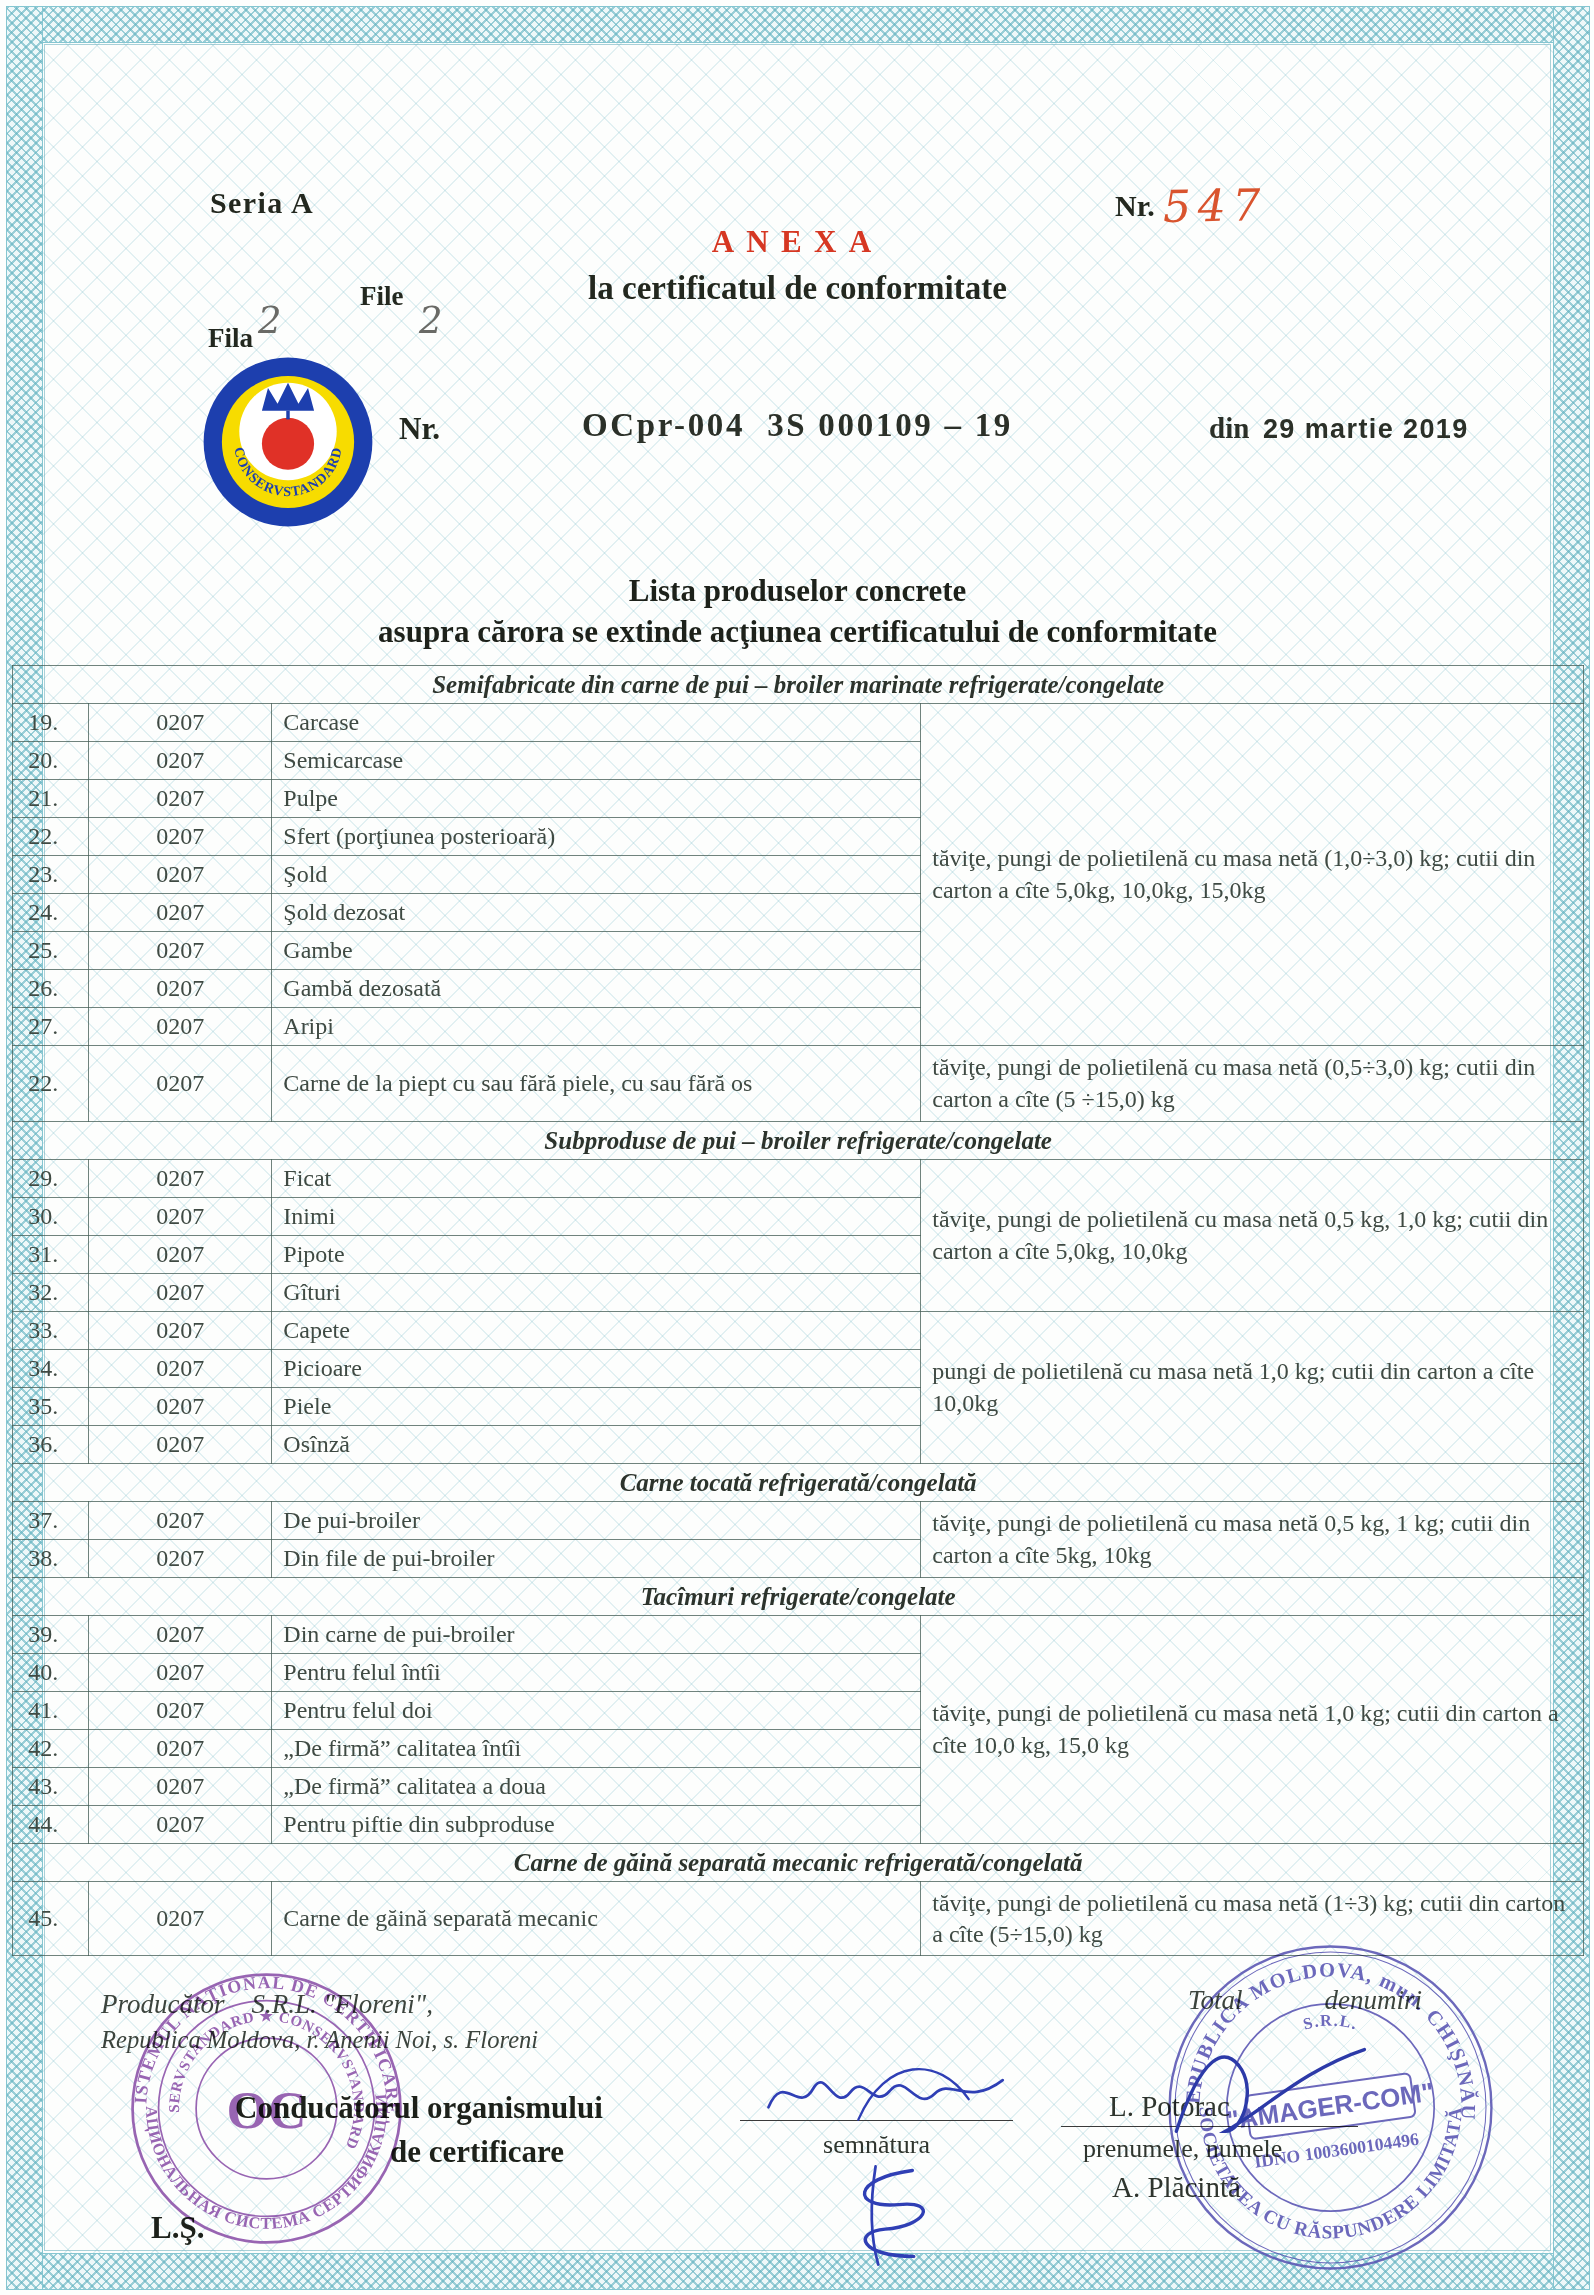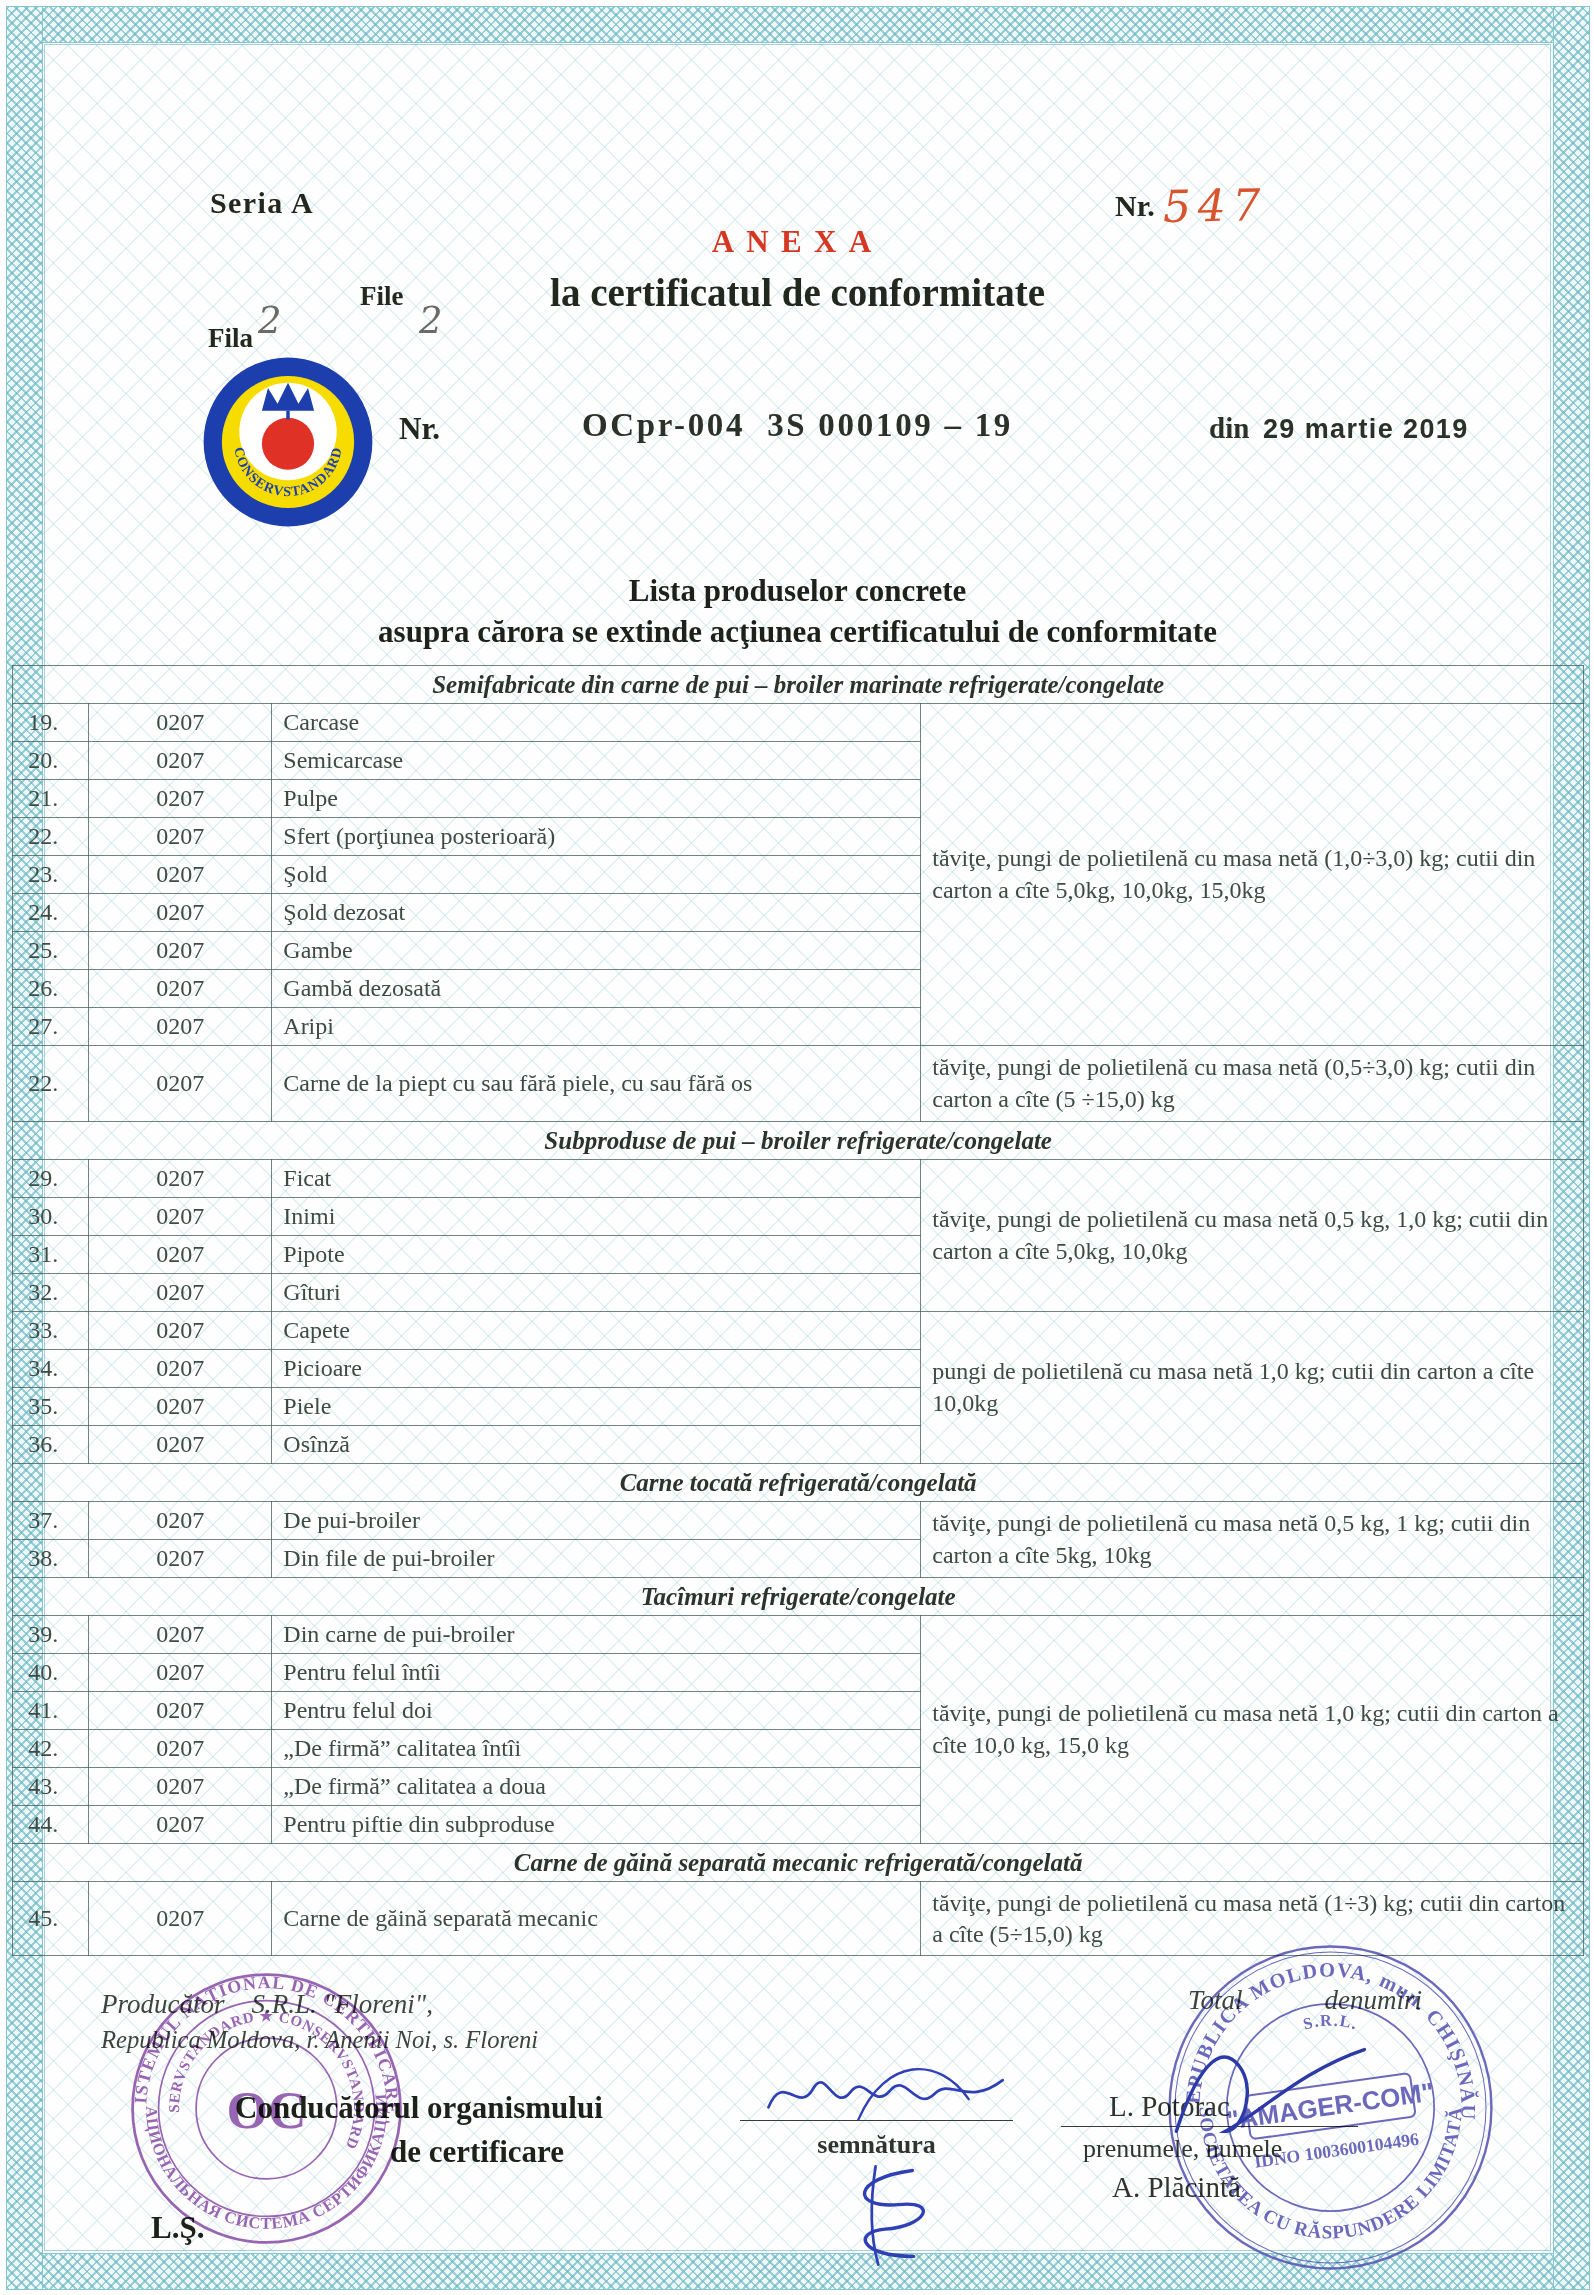--- a/index.html
+++ b/index.html
@@ -26,21 +26,21 @@
 
   .content { position:absolute; inset:0; z-index:2; }
   .abs { position:absolute; }
 
   
   .seria { left:210px; top:186px; font-size:30px; font-weight:bold; letter-spacing:1.4px; color:#23281f; }
   .nr-group { left:1115px; top:180px; }
   .nr-label { font-size:30px; font-weight:bold; color:#23281f; }
   .nr-value { font-size:44px; color:#d9542e; margin-left:8.2px; font-family:"DejaVu Serif", serif; font-style:italic; letter-spacing:6.8px; display:inline-block; transform:rotate(-1deg); vertical-align:-5.5px; }
   .anexa { left:0; right:0; top:224px; text-align:center; color:#d63722; font-size:31px; font-weight:bold; letter-spacing:12.3px; }
-  .subtitle { left:0; right:0; top:270px; text-align:center; font-size:39px; font-weight:bold; color:#23281f; }
+  .subtitle { left:0; right:0; top:270px; text-align:center; font-size:33px; font-weight:bold; color:#23281f; }
   .fila-label { left:208px; top:281px; font-size:27px; font-weight:bold; color:#23281f;margin-top:42px; }
   .file-label { left:360px; top:281px; font-size:27px; font-weight:bold; color:#23281f; }
   .fila-val { left:258px; top:299px; font-size:37px; color:#6a6a66; font-family:"DejaVu Serif", serif; font-style:italic; }
   .file-val { left:419px; top:299px; font-size:37px; color:#6a6a66; font-family:"DejaVu Serif", serif; font-style:italic; }
   .logo { left:201px; top:355px; width:174px; height:174px; }
   .cert-nr-label { left:399px; top:411px; font-size:31px; font-weight:bold; color:#23281f; }
   .cert-nr-value { left:0; right:0; top:407px; text-align:center; font-size:33px; font-weight:bold; letter-spacing:2.7px; white-space:pre; color:#2b3028; }
   .din-group { left:1209px; top:412px; font-size:29px; font-weight:bold; color:#2b3028; }
   .din-value { margin-left:13.6px; font-family:"Liberation Sans", sans-serif; font-size:27px; letter-spacing:1.4px; }
   .title1 { left:0; right:0; top:573px; text-align:center; font-size:31px; font-weight:bold; color:#1d211a; }
@@ -61,21 +61,21 @@
   td.pack { padding:5.5px 11px; line-height:1.3; vertical-align:middle; }
 
   
   .producer1 { left:101px; top:1989px; font-size:27px; font-style:italic; white-space:pre; color:#3c443d; }
   .producer2 { left:101px; top:2026px; font-size:24.6px; font-style:italic; color:#3c443d; }
   .total-group { left:1188px; top:1985px; font-size:27px; font-style:italic; color:#3c443d; }
   .total-suffix { margin-left:82px; }
   .role1 { left:235px; top:2090px; font-size:31px; font-weight:bold; color:#1d211a; }
   .role2 { left:235px; top:2134px; width:484px; text-align:center; font-size:31px; font-weight:bold; color:#1d211a; }
   .sig-line { left:740px; top:2120px; width:273px; border-top:1.4px solid #3a3a3a; }
-  .sign-label { left:740px; top:2130px; width:273px; text-align:center; font-size:26px; color:#2f352e;font-weight:bold; }
+  .sign-label { left:740px; top:2130px; width:273px; text-align:center; font-size:26px; color:#2f352e; }
   .name-value { left:1109px; top:2090px; font-size:29px; color:#2f352e; }
   .name-line { left:1061px; top:2126px; width:297px; border-top:1.4px solid #3a3a3a; }
   .name-label { left:1083px; top:2134px; font-size:26px; color:#2f352e; }
   .name-value2 { left:1112px; top:2171px; font-size:29px; color:#2f352e; }
   .ls { left:151px; top:2210px; font-size:31px; font-weight:bold; color:#1d211a; }
 
   .stamp { position:absolute; mix-blend-mode:multiply; opacity:.88; z-index:4; }
   .sig { position:absolute; z-index:5; }
 </style>
 </head>

